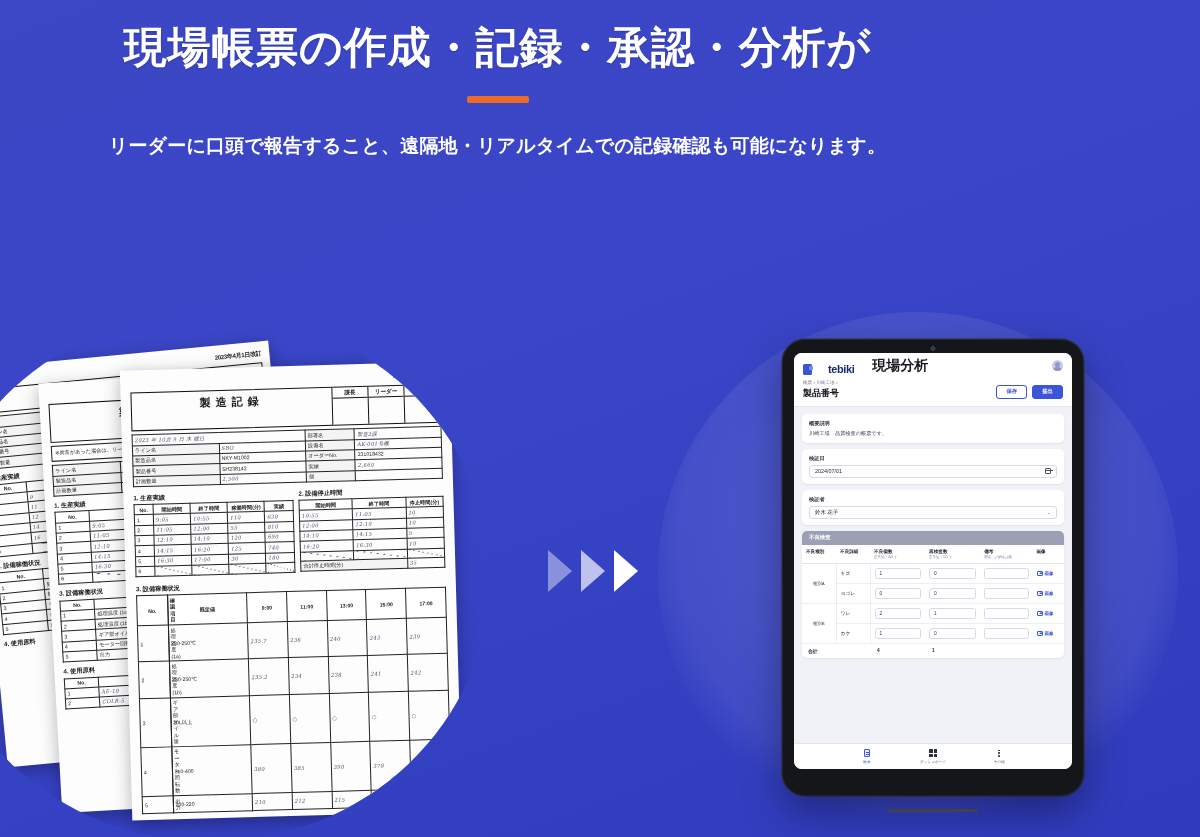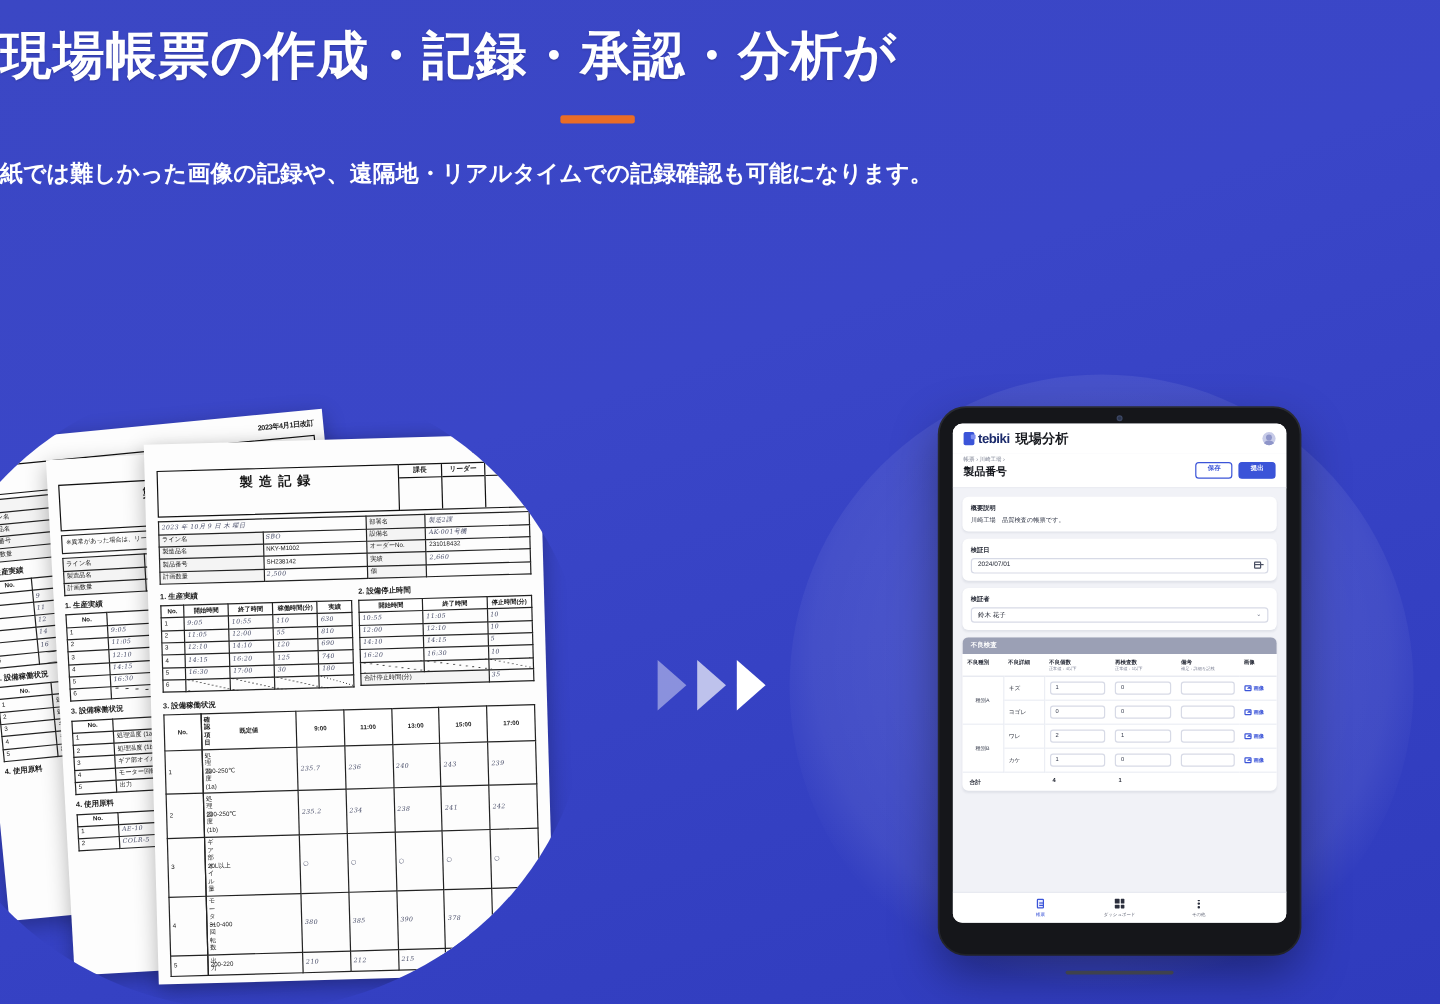--- a/index.html
+++ b/index.html
@@ -5,21 +5,21 @@
 <style>
   *{box-sizing:border-box;margin:0;padding:0}
   html,body{width:1200px;height:837px;overflow:hidden}
   body{
     font-family:"Liberation Sans","DejaVu Sans",sans-serif;
     background:linear-gradient(160deg,#3b47c4 0%,#3a46c8 40%,#2f3bbd 100%);
     color:#fff;position:relative;
   }
 
   
-  .hero{position:absolute;top:0;left:0;width:995px;padding-top:18px;}
+  .hero{position:absolute;top:0;left:0;width:995px;padding-top:18px;text-align:center}
   .hero h1{
     font-size:43px;line-height:1.35;font-weight:700;letter-spacing:.02em;
     text-shadow:0 1px 2px rgba(0,0,0,.18);
   }
   .hero h1 .ln{display:block}
   .divider{
     width:62px;height:7px;background:#ea6c26;border-radius:2px;
     margin:20px auto 24px;
   }
   .lede{font-size:19px;line-height:1.95;font-weight:700;letter-spacing:.01em}
@@ -78,25 +78,25 @@
   .tablet{
     position:absolute;left:783px;top:340px;width:300px;height:455px;
     background:#15161a;border-radius:22px;padding:13px 11px 26px;
     box-shadow:0 16px 40px rgba(0,0,0,.38), 0 0 0 1.5px #2c2e36;
   }
   .cam{position:absolute;left:50%;top:6px;transform:translateX(-50%);width:5px;height:5px;border-radius:50%;background:#2a3550;border:1px solid #3d4763}
   .screen{width:100%;height:100%;background:#f1f2f7;border-radius:8px;overflow:hidden;position:relative;color:#202124}
 
   
   .app-head{background:#fff;height:25px;display:flex;align-items:center;padding:0 9px;justify-content:space-between}
-  .brand{display:flex;align-items:center;gap:3px}
+  .brand{display:flex;align-items:flex-end;gap:16px}
   .brand .mark{width:9px;height:11px;background:#3b54d8;border-radius:1.5px;position:relative}
   .brand .mark:after{content:"";position:absolute;right:-1px;top:2px;width:4px;height:4px;background:#7b8cf0;border-radius:1px}
   .brand .bn{font-size:11px;font-weight:700;color:#1b2a6b;letter-spacing:-.4px}
-  .brand .bs{font-size:11px;font-weight:700;color:#16181d;margin-left:2px}
+  .brand .bs{font-size:14px;font-weight:700;color:#16181d;margin-left:2px}
   .avatar{width:11px;height:11px;border-radius:50%;background:#c7cbe8;position:relative;overflow:hidden}
   .avatar:before{content:"";position:absolute;left:3px;top:1.5px;width:5px;height:5px;border-radius:50%;background:#8e95c9}
   .avatar:after{content:"";position:absolute;left:1px;top:7px;width:9px;height:6px;border-radius:4px 4px 0 0;background:#8e95c9}
 
   .sub-head{background:#fff;padding:2px 9px 6px;display:flex;align-items:flex-end;justify-content:space-between;border-bottom:1px solid #e6e8ef}
   .crumb{font-size:4.6px;color:#7b8092;margin-bottom:1.5px}
   .pg-title{font-size:9px;font-weight:700;color:#14161c}
   .acts{display:flex;gap:5px;padding-bottom:1px}
   .btn{font-size:5.4px;font-weight:700;padding:3px 9px;border-radius:3px;line-height:1}
   .btn.ghost{border:1px solid #3b54d8;color:#3b54d8;background:#fff}
@@ -151,21 +151,21 @@
 </style>
 </head>
 <body>
 
 <div class="hero">
   <h1>
     <span class="ln">現場帳票の作成・記録・承認・分析が</span>
   </h1>
   <div class="divider"></div>
   <div class="lede">
-    <span class="ln">紙では難しかった画像の記録や、遠隔地・リアルタイムでの記録確認も可能になります。</span>
+    <span class="ln">リーダーに口頭で報告すること、遠隔地・リアルタイムでの記録確認も可能になります。</span>
   </div>
 </div>
 
 <div class="stage">
 
   <div class="paper-circle">
 
     <div class="paper p1">
       <div class="rev">2023年4月1日改訂</div>
       <div class="ttl-row">

